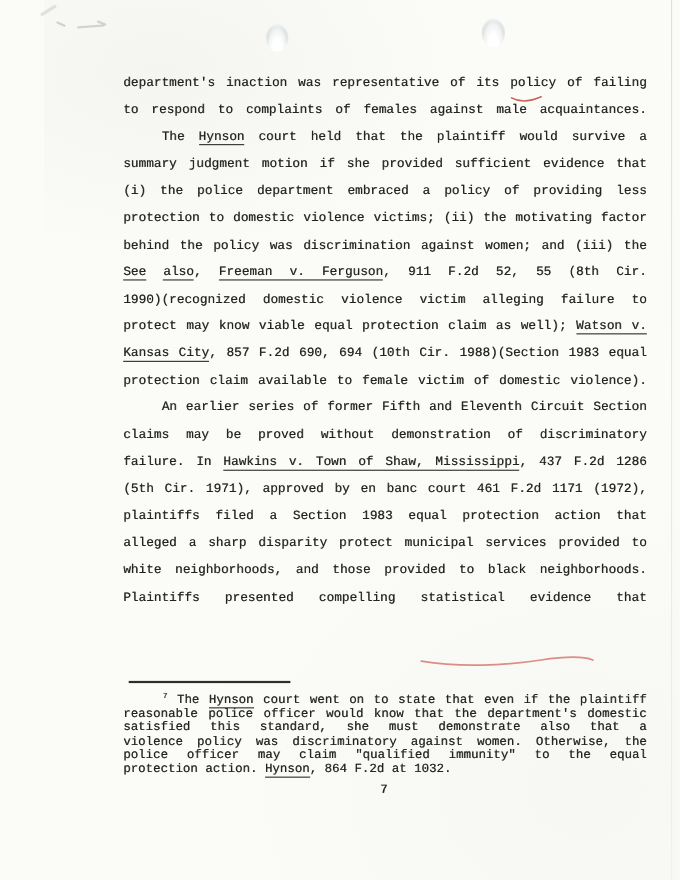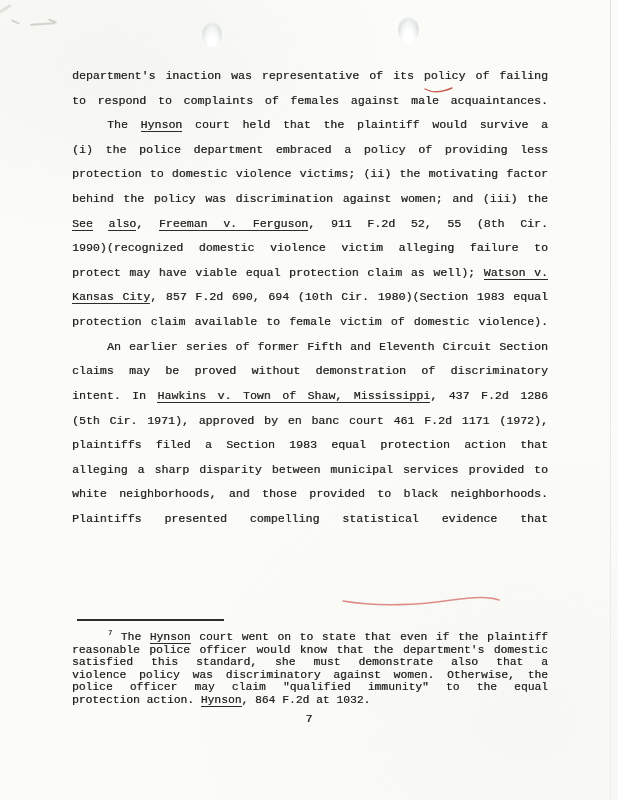--- a/index.html
+++ b/index.html
@@ -7,20 +7,21 @@
     width:618px;height:800px;position:relative;overflow:hidden;
     background:#fbfbf8;
     font-family:"Liberation Mono","DejaVu Sans Mono",monospace;
     color:#222;
   }
   .page{position:absolute;inset:0;
     background:
       radial-gradient(ellipse 420px 260px at 18% 8%, rgba(225,225,218,0.25), rgba(0,0,0,0) 70%),
       radial-gradient(ellipse 500px 400px at 85% 90%, rgba(228,228,222,0.18), rgba(0,0,0,0) 75%),
       #fbfbf8;
+    margin-left: 40px;
   }
   
   .punch-hole{
     position:absolute;border-radius:50%;
     background:radial-gradient(ellipse at 50% 95%, #ffffff 30%, #f1f4f3 55%, #d3dad8 78%, #8f9a97 100%);
     box-shadow:0 1px 2px rgba(255,255,255,0.9) inset;
   }
   .hole-left{left:202px;top:22px;width:20px;height:25px;}
   .hole-right{left:398px;top:17px;width:21px;height:26px;}
   
@@ -69,34 +70,35 @@
   <div class="pencil pm2"></div>
   <div class="pencil pm3"></div>
 
   <div class="punch-hole hole-left"></div>
   <div class="punch-hole hole-right"></div>
 
   <div id="body-lines" class="body-text">
       <div class="bline"><span>department's inaction was representative of its policy of failing</span></div>
       <div class="bline"><span>to respond to complaints of females against male acquaintances.</span></div>
       <div class="bline indent"><span>The </span><span class="u">Hynson</span><span> court held that the plaintiff would survive a</span></div>
+      <div class="bline"><span>summary judgment motion if she provided sufficient evidence that</span></div>
       <div class="bline"><span>(i) the police department embraced a policy of providing less</span></div>
       <div class="bline"><span>protection to domestic violence victims; (ii) the motivating factor</span></div>
       <div class="bline"><span>behind the policy was discrimination against women; and (iii) the</span></div>
       <div class="bline"><span class="u">See</span><span> </span><span class="u">also</span><span>, </span><span class="u">Freeman v. Ferguson</span><span>, 911 F.2d 52, 55 (8th Cir.</span></div>
       <div class="bline"><span>1990)(recognized domestic violence victim alleging failure to</span></div>
-      <div class="bline"><span>protect may have viable equal protection claim as well); </span><span class="u">Watson v.</span></div>
-      <div class="bline"><span class="u">Kansas City</span><span>, 857 F.2d 690, 694 (10th Cir. 1980)(Section 1983 equal</span></div>
+      <div class="bline"><span>protect may know viable equal protection claim as well); </span><span class="u">Watson v.</span></div>
+      <div class="bline"><span class="u">Kansas City</span><span>, 857 F.2d 690, 694 (10th Cir. 1988)(Section 1983 equal</span></div>
       <div class="bline"><span>protection claim available to female victim of domestic violence).</span></div>
       <div class="bline indent"><span>An earlier series of former Fifth and Eleventh Circuit Section</span></div>
       <div class="bline"><span>claims may be proved without demonstration of discriminatory</span></div>
-      <div class="bline"><span>intent.  In </span><span class="u">Hawkins v. Town of Shaw, Mississippi</span><span>, 437 F.2d 1286</span></div>
+      <div class="bline"><span>failure.  In </span><span class="u">Hawkins v. Town of Shaw, Mississippi</span><span>, 437 F.2d 1286</span></div>
       <div class="bline"><span>(5th Cir. 1971), approved by en banc court 461 F.2d 1171 (1972),</span></div>
       <div class="bline"><span>plaintiffs filed a Section 1983 equal protection action that</span></div>
-      <div class="bline"><span>alleging a sharp disparity between municipal services provided to</span></div>
+      <div class="bline"><span>alleged a sharp disparity protect municipal services provided to</span></div>
       <div class="bline"><span>white neighborhoods, and those provided to black neighborhoods.</span></div>
       <div class="bline"><span>Plaintiffs presented compelling statistical evidence that</span></div>
     </div>
 
   <div class="fn-sep"></div>
 
   <div id="footnote-lines" class="footnote">
       <div class="fline findent"><sup>7</sup><span> The </span><span class="u">Hynson</span><span> court went on to state that even if the plaintiff</span></div>
       <div class="fline"><span>reasonable police officer would know that the department's domestic</span></div>
       <div class="fline"><span>satisfied this standard, she must demonstrate also that a</span></div>

